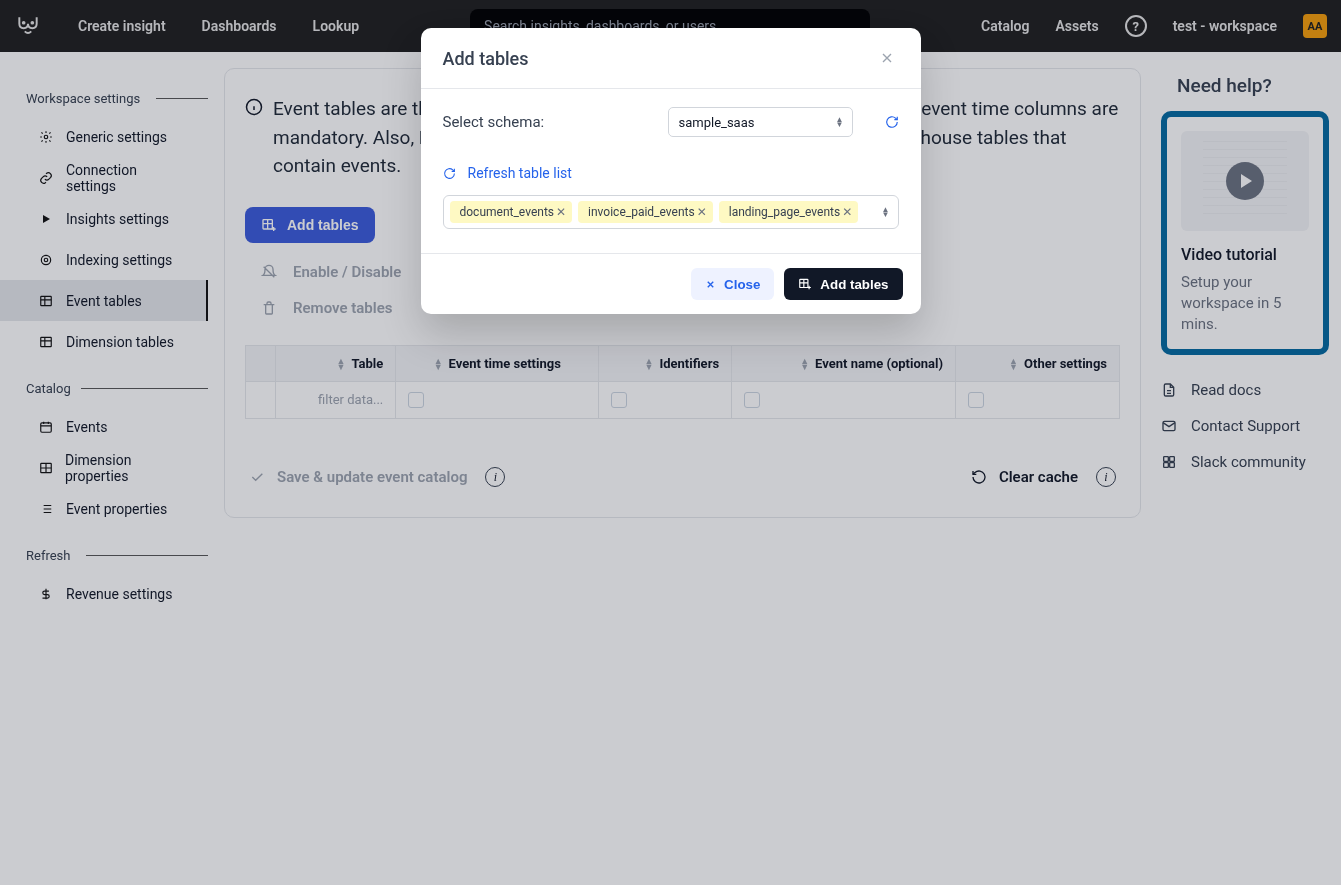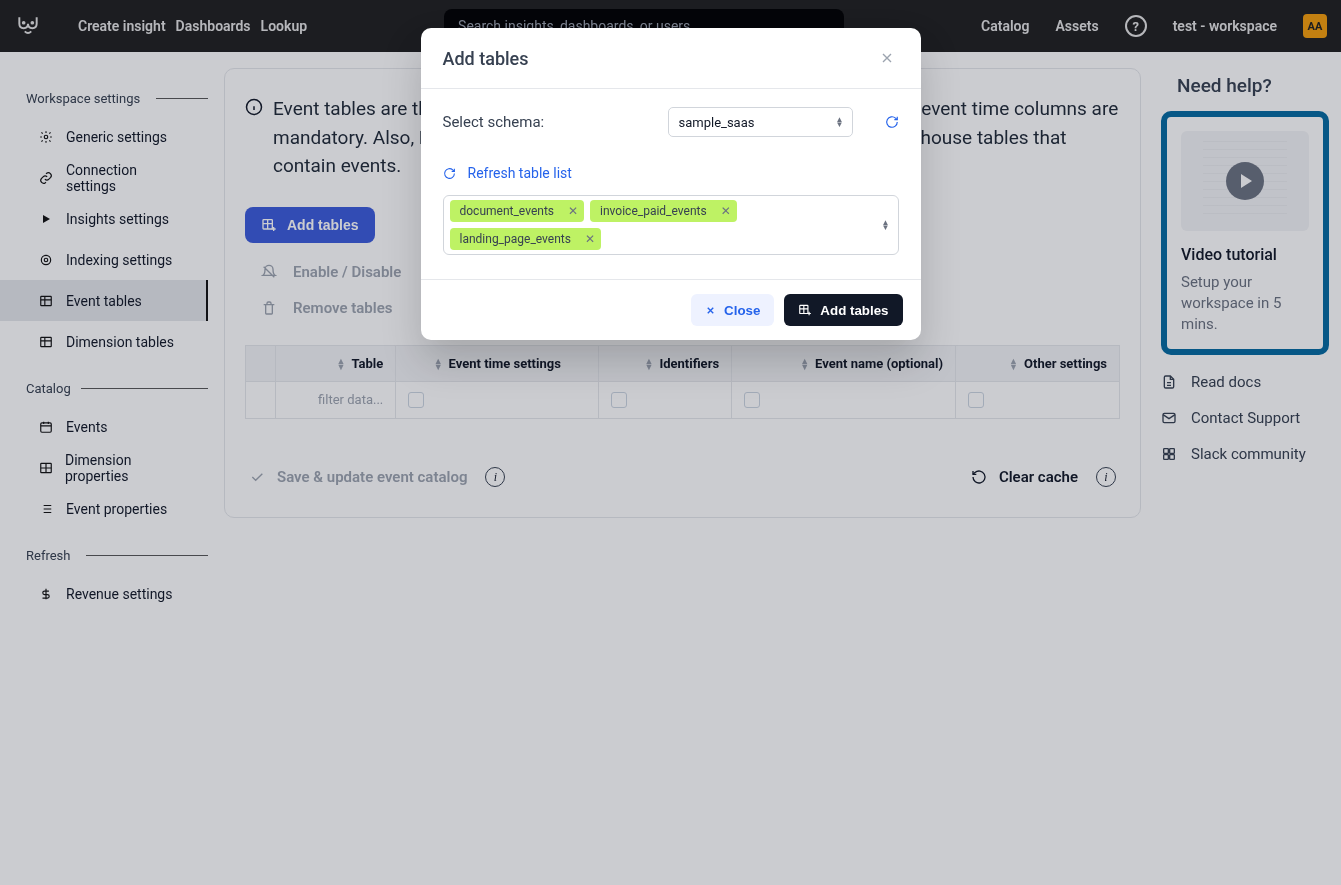--- a/index.html
+++ b/index.html
@@ -14,21 +14,21 @@
   .topbar {
     height: 52px;
     background: #1f1f1f;
     display: flex;
     align-items: center;
     padding: 0 14px;
     gap: 18px;
     color: #e5e5e5;
   }
   .logo { width: 28px; height: 28px; display:flex; align-items:center; justify-content:center;}
-  .nav-links { display:flex; gap: 10px; margin-left: 18px;}
+  .nav-links { display:flex; gap: 36px; margin-left: 18px;}
   .nav-links a { color:#e5e5e5; font-weight:600; font-size:14px; cursor:pointer; }
   .search-wrap { flex:1; display:flex; justify-content:center; }
   .search {
     width: 400px;
     height: 34px;
     background:#000;
     border-radius: 8px;
     display:flex;
     align-items:center;
     padding: 0 14px;
@@ -131,21 +131,21 @@
       repeating-linear-gradient(#e5e7eb 0 1px, transparent 1px 8px);
     opacity:.6;
   }
   .play{
     width:38px;height:38px;border-radius:50%;background:#6b7280;display:flex;align-items:center;justify-content:center;
     position:relative; z-index:1;
   }
   .play::after{ content:""; border-left:11px solid #fff; border-top:7px solid transparent; border-bottom:7px solid transparent; margin-left:3px;}
   .video-card .title{ font-size:16px; font-weight:500; color:#111827; margin-bottom:8px;}
   .video-card .sub{ font-size:15px; color:#6b7280; line-height:1.4;}
-  .help-links { margin-top:18px; display:flex; flex-direction:column; gap:18px;}
+  .help-links { margin-top:26px; display:flex; flex-direction:column; gap:18px;}
   .help-links a{ display:flex; align-items:center; gap:14px; color:#374151; font-size:15px; cursor:pointer;}
 
   
   .overlay {
     position:fixed; inset:0; background:rgba(17,24,39,.22);
     display:flex; justify-content:center; align-items:flex-start;
     z-index:50;
   }
   .modal {
     margin-top: 28px;
@@ -169,22 +169,22 @@
   .caret{ display:flex; flex-direction:column; line-height:5px; font-size:8px; color:#6b7280;}
   .refresh-icon{ margin-left:16px; color:#2563eb; cursor:pointer;}
   .refresh-row { margin-top:28px;}
   .refresh-link{ display:flex; align-items:center; gap:12px; color:#2563eb; font-size:14px; cursor:pointer;}
   .multi{
     margin-top:14px; border:1px solid #d1d5db; border-radius:6px; min-height:34px;
     padding:4px 28px 4px 6px; display:flex; flex-wrap:wrap; gap:6px; position:relative; align-items:center;
   }
   .multi .caret{ position:absolute; right:8px; top:50%; transform:translateY(-50%);}
   .chip{
-    background:#bef264; border-radius:4px; height:22px; display:inline-flex; align-items:center;
-    padding:0 6px 0 10px; font-size:12px; color:#374151; gap:14px;
+    background:#fef9c3; border-radius:4px; height:22px; display:inline-flex; align-items:center;
+    padding:0 6px 0 10px; font-size:12px; color:#374151; gap:2px;
   }
   .chip .x{ color:#6b7280; cursor:pointer; font-size:12px;}
   .modal-footer{
     padding:14px 18px; display:flex; justify-content:flex-end; gap:10px;
   }
   .btn-light{
     background:#eef2ff; color:#2563eb; display:inline-flex; align-items:center; gap:8px;
     height:32px; border-radius:6px; padding:0 14px; font-weight:600; border:none; cursor:pointer;
   }
   .btn-dark{

